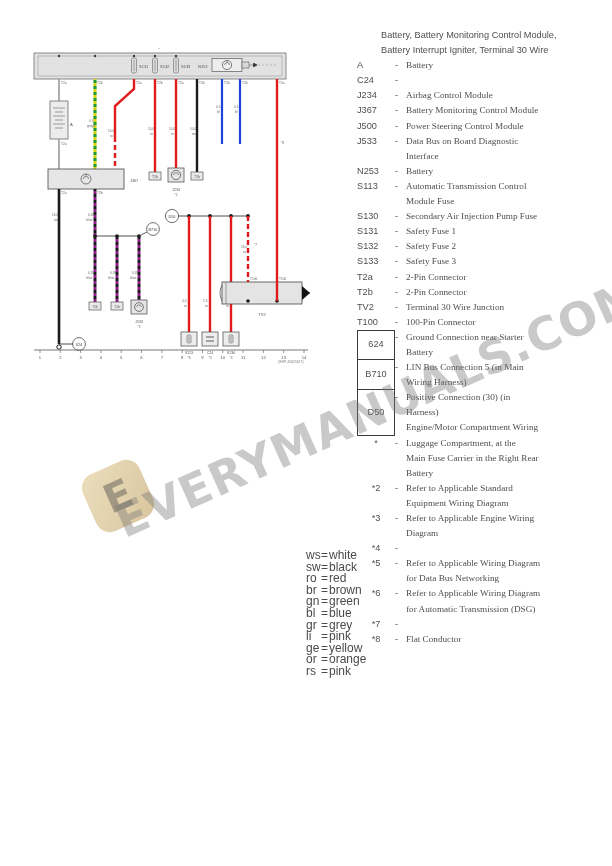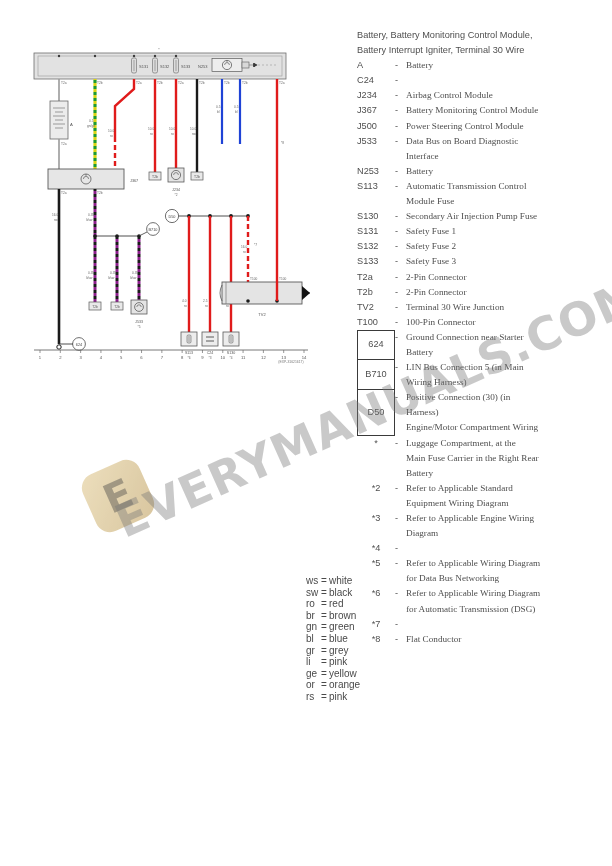--- a/index.html
+++ b/index.html
@@ -56,42 +56,43 @@
     position:absolute;
     left:26px; top:44px;
     width:290px; height:320px;
     z-index:10;
   }
   #diagram svg{display:block;}
 
   
   #color-key{
     position:absolute;
-    left:306px; top:575px;
-    font-size:10px;
+    left:306px; top:550px;
+    font-size:12px;
     line-height:11.6px;
     color:#4a4a4a;
     z-index:20;
   }
   #color-key .ck-row{display:flex;white-space:nowrap;}
   #color-key .ck-abbr{width:15px;display:inline-block;}
   #color-key .ck-eq{width:8px;display:inline-block;}
 
   
   #legend{
     position:absolute;
     left:357px; top:28px;
     width:232px;
     font-size:9.2px;
     line-height:15.1px;
     color:#4f4f4f;
     z-index:20;
   }
   #legend .lg-title{
     margin-bottom:0px;
+    margin-left:24px;
   }
   #legend .lg-title div{white-space:normal;}
   #legend .lg-row{
     display:flex;
     align-items:flex-start;
   }
   #legend .lg-key{
     width:38px;
     flex:0 0 38px;
     white-space:nowrap;

